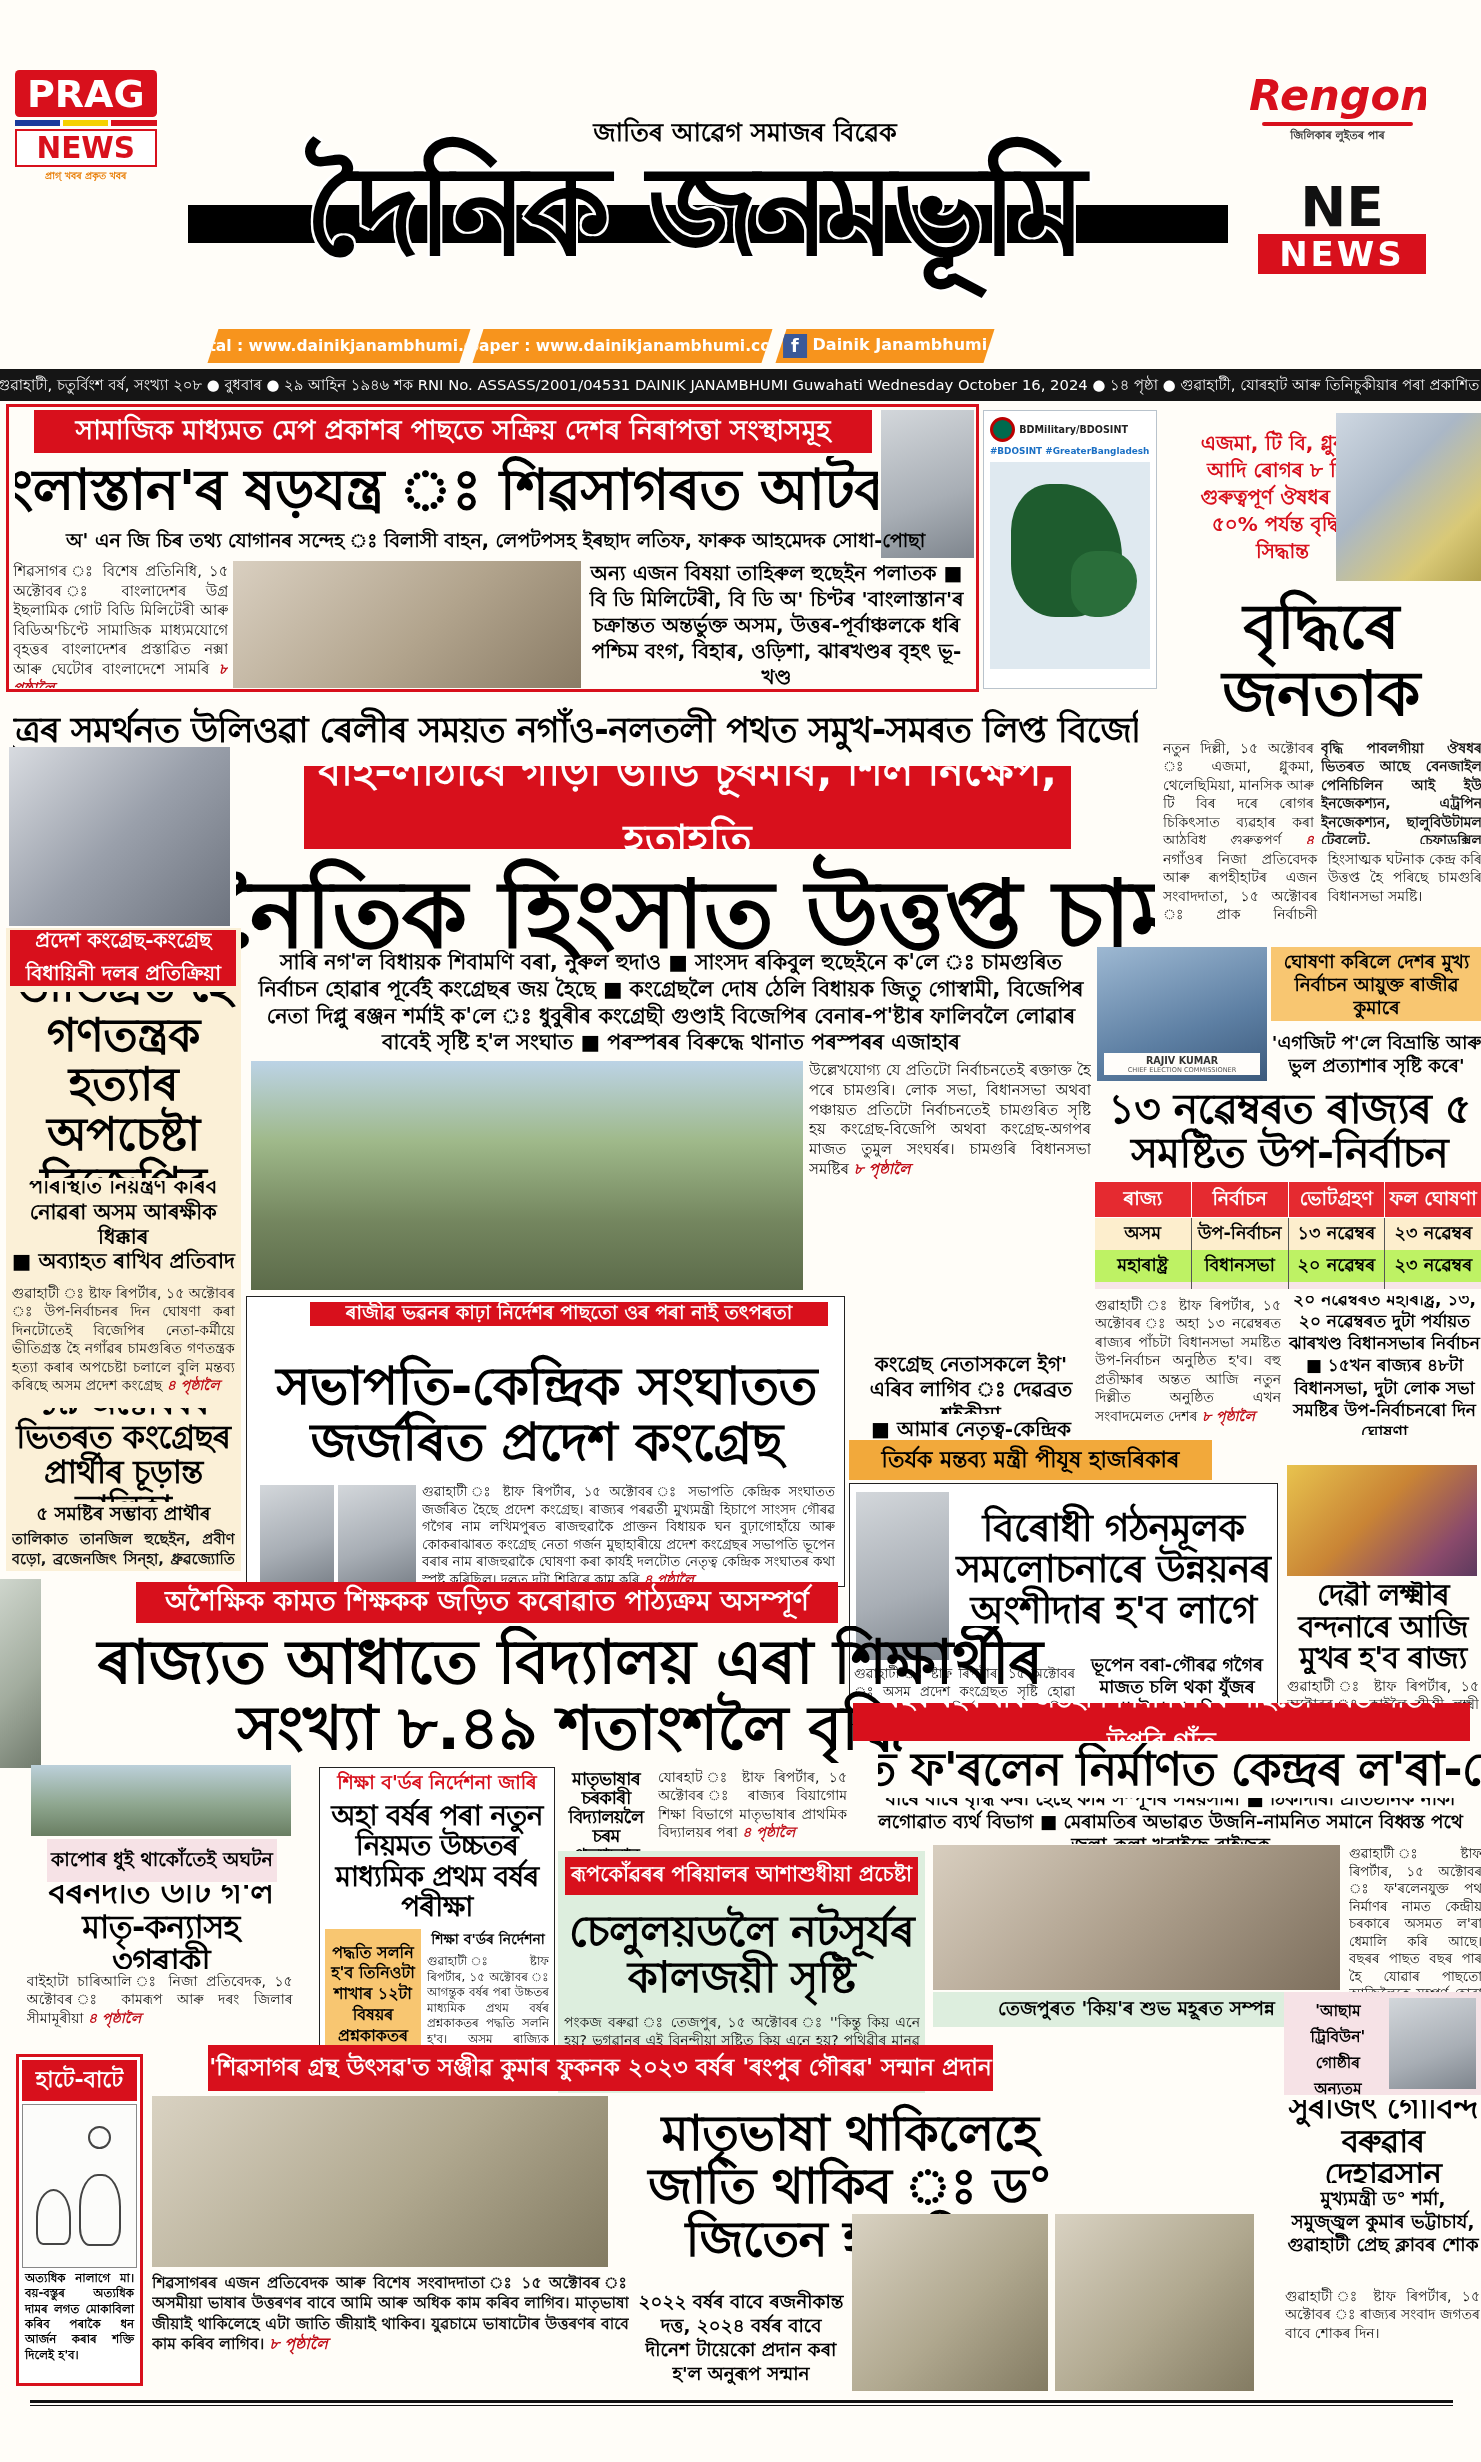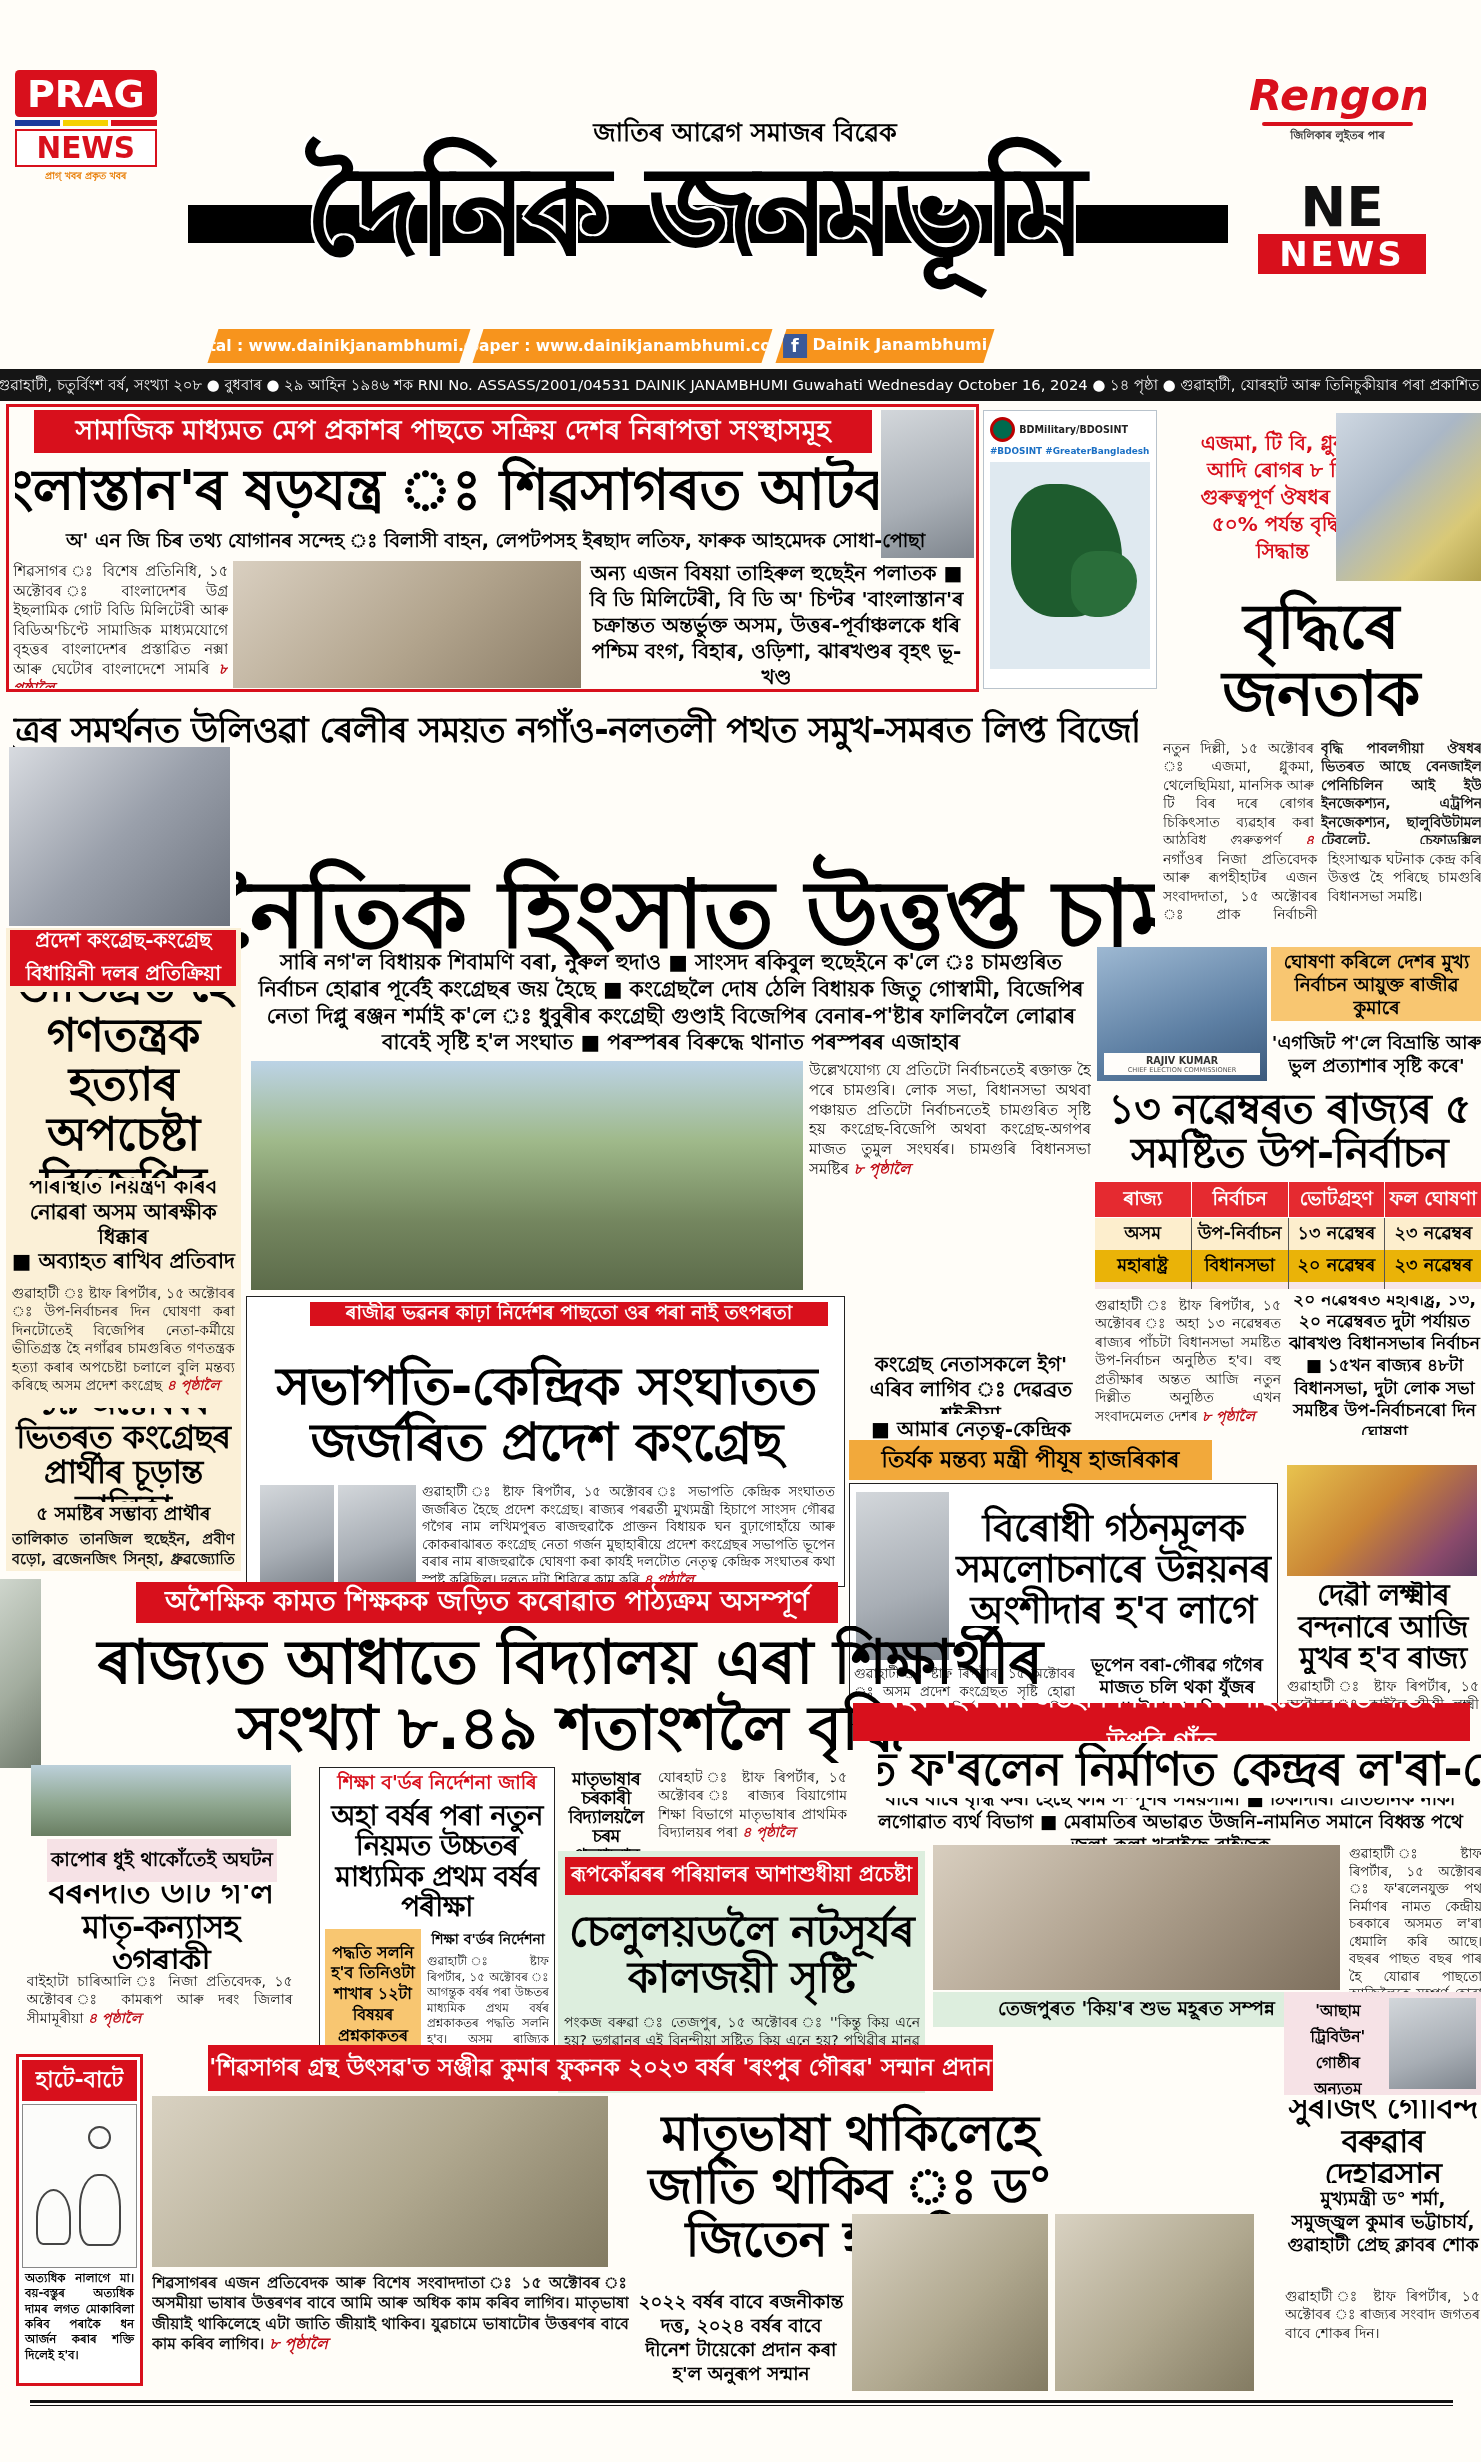--- a/index.html
+++ b/index.html
@@ -23,21 +23,21 @@
   .ph-idol{background:linear-gradient(135deg,#e8c34e,#c98435 45%,#8a4a6b 80%,#5d3a5e);}
   .ph-film{background:linear-gradient(135deg,#d8cebf,#ad9f8c 50%,#7d6f5d);}
   .ph-flood{background:linear-gradient(180deg,#bcd0da,#8fa790 55%,#697e62);}
   .ph-award{background:linear-gradient(135deg,#d9d2c2,#b0a88f 55%,#837b62);}
   .ph-port{background:linear-gradient(160deg,#d3d7db,#a8aeb5 60%,#7e858d);}
   .ph-crowd{background:linear-gradient(135deg,#cfd6cd,#a2ac9e 55%,#707a6c);}
   .tbl{width:100%;height:100%;border-collapse:collapse;table-layout:fixed;}
   .tbl th{background:#e52a30;color:#fff;font-weight:bold;border:1.5px solid #fff;font-size:19px;padding:1.5px;}
   .tbl td{font-weight:bold;font-size:17.7px;text-align:center;border-left:1.5px solid #555;padding:1.5px;}
   .tbl tr td:first-child{border-left:none;}
-  .r0 td{background:#fdeecd;} .r1 td{background:#eab308;} .r2 td{background:#f7e5e8;}
+  .r0 td{background:#fdeecd;} .r1 td{background:#bef264;} .r2 td{background:#f7e5e8;}
   .fb{background:#3b5998;color:#fff;font-weight:bold;display:inline-flex;align-items:center;justify-content:center;}
   .obar{background:#f7941d;color:#fff;font-weight:bold;transform:skewX(-18deg);display:flex;align-items:center;justify-content:center;}
   .obar>span{transform:skewX(18deg);display:block;white-space:nowrap;}
   .qt{font-weight:bold;font-size:20px;line-height:1.25;text-align:center;color:#000;}
 </style>
 </head>
 <body>
 
 <div class="page">
 
@@ -126,20 +126,23 @@
   <div class="b hl ctr" style="left:1160px;top:587px;width:322px;height:148px;font-size:62px;">
       <span>ঔষধৰ দাম বৃদ্ধিৰে জনতাক পুনৰ মাধমাৰ</span>
     </div>
   <div class="b body-t" style="left:1163px;top:739px;width:151px;height:105px;font-size:14px;">
     <span>নতুন দিল্লী, ১৫ অক্টোবৰ ঃ এজমা, গ্লুকমা, থেলেছিমিয়া, মানসিক আৰু টি বিৰ দৰে ৰোগৰ চিকিৎসাত ব্যৱহাৰ কৰা আঠবিধ গুৰুত্বপূৰ্ণ</span> <span class="jump">৪ পৃষ্ঠালৈ</span>
   </div>
   <div class="b body-t bold-t" style="left:1321px;top:739px;width:161px;height:105px;font-size:14px;"><span>বৃদ্ধি পাবলগীয়া ঔষধৰ ভিতৰত আছে বেনজাইল পেনিচিলিন আই ইউ ইনজেকশ্যন, এট্ৰপিন ইনজেকশ্যন, ছালুবিউটামল টেবলেট, চেফাড্ৰক্সিল টেবলেট, লিথিয়াম টেবলেট আদি</span></div>
 
   <div class="b hl ctr" style="left:13.3px;top:700px;width:1125px;height:61px;font-size:35px;white-space:nowrap;">
       <span>ৰকিবুলৰ পুত্ৰৰ সমৰ্থনত উলিওৱা ৰেলীৰ সময়ত নগাঁও-নলতলী পথত সমুখ-সমৰত লিপ্ত বিজেপি-কংগ্ৰেছী</span>
+    </div>
+  <div class="b redstrip ctr" style="left:304px;top:766px;width:767px;height:83px;font-size:41px;">
+      <span>বাঁহ-লাঠীৰে গাড়ী ভাঙি চূৰমাৰ, শিল নিক্ষেপ, হতাহতি</span>
     </div>
   <div class="b hl ctr" style="left:236px;top:853px;width:919px;height:124px;font-size:94px;white-space:nowrap;">
       <span>ৰাজনৈতিক হিংসাত উত্তপ্ত চামগুৰি</span>
     </div>
 
   <div class="b ph ph-car" style="left:8.9px;top:747px;width:221px;height:179px;"></div>
   <div class="b body-t" style="left:1163px;top:850px;width:319px;height:93px;font-size:14px;column-count:2;column-gap:10.3px;"><span>নগাঁওৰ নিজা প্ৰতিবেদক আৰু ৰূপহীহাটৰ এজন সংবাদদাতা, ১৫ অক্টোবৰ ঃ প্ৰাক নিৰ্বাচনী হিংসাত্মক ঘটনাক কেন্দ্ৰ কৰি উত্তপ্ত হৈ পৰিছে চামগুৰি বিধানসভা সমষ্টি।</span></div>
 
   <div class="b bold-t ctr" style="left:251px;top:950px;width:840px;height:105px;font-size:20.7px;line-height:1.3;">
       <span>সাৰি নগ'ল বিধায়ক শিবামণি বৰা, নুৰুল হুদাও ■ সাংসদ ৰকিবুল হুছেইনে ক'লে ঃ চামগুৰিত নিৰ্বাচন হোৱাৰ পূৰ্বেই কংগ্ৰেছৰ জয় হৈছে ■ কংগ্ৰেছলৈ দোষ ঠেলি বিধায়ক জিতু গোস্বামী, বিজেপিৰ নেতা দিপ্লু ৰঞ্জন শৰ্মাই ক'লে ঃ ধুবুৰীৰ কংগ্ৰেছী গুণ্ডাই বিজেপিৰ বেনাৰ-প'ষ্টাৰ ফালিবলৈ লোৱাৰ বাবেই সৃষ্টি হ'ল সংঘাত ■ পৰস্পৰৰ বিৰুদ্ধে থানাত পৰস্পৰৰ এজাহাৰ</span>

